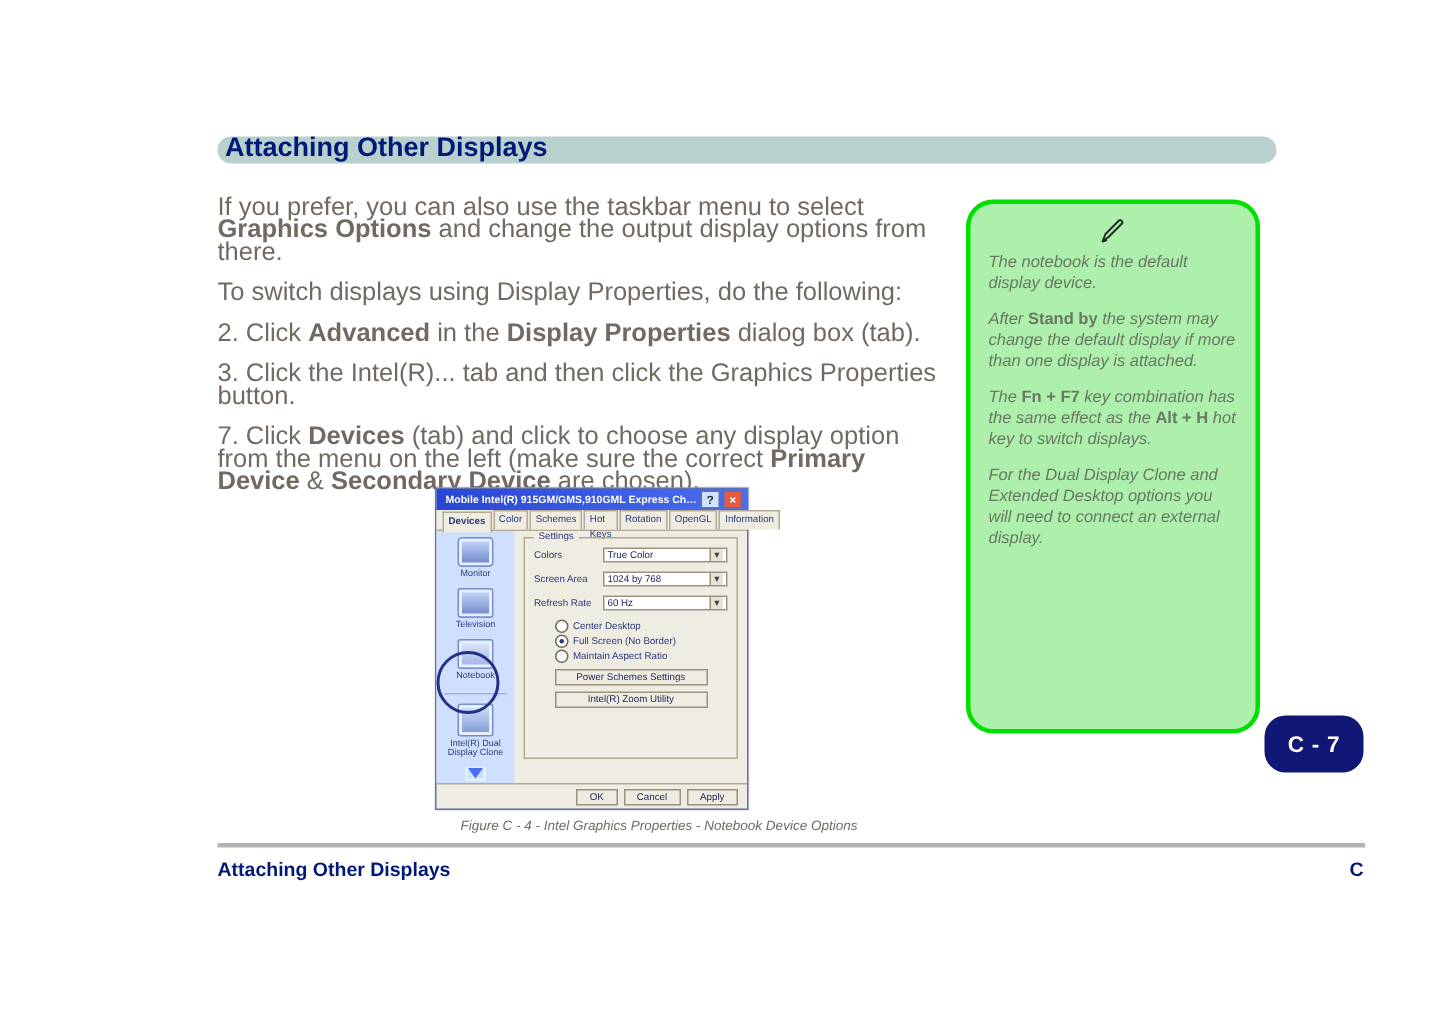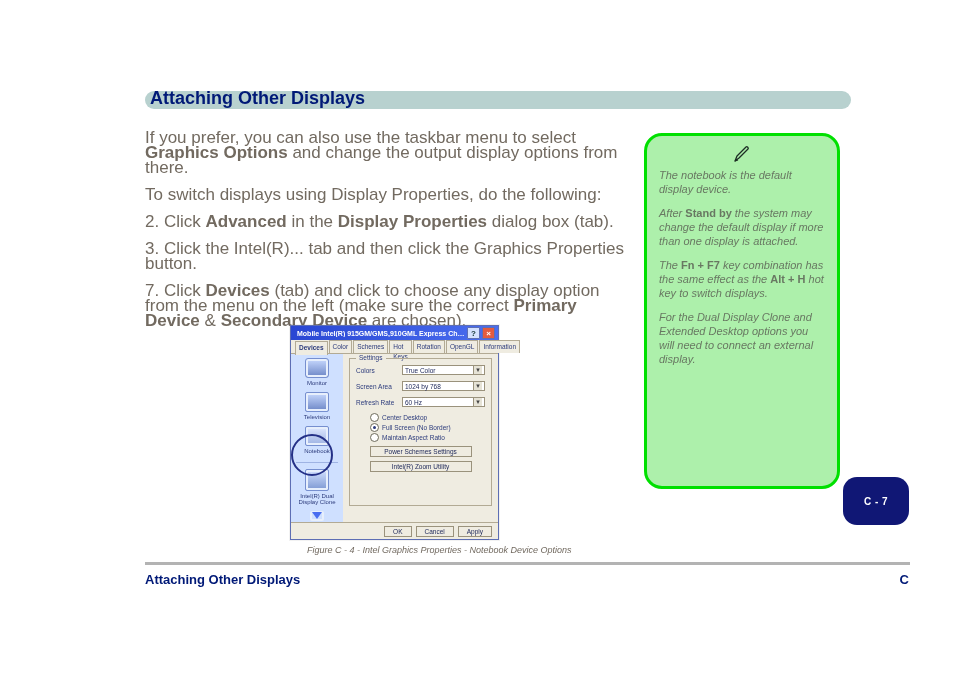--- a/index.html
+++ b/index.html
@@ -70,25 +70,25 @@
   }
   .note-box .note-text p { margin: 0 0 10px 0; }
   .note-box .note-text .bold { font-weight: bold; font-style: normal; }
 
   
   .page-pill {
     position: absolute;
     left: 843px;
     top: 477px;
     width: 66px;
-    height: 48px;
+    height: 38px;
     background: #101775;
     border-radius: 14px;
     color: #ffffff;
-    font-size: 10px;
+    font-size: 15px;
     font-weight: bold;
     display: flex;
     align-items: center;
     justify-content: center;
     letter-spacing: .5px;
     text-align: center;
   }
 
   
   .footer-line {

